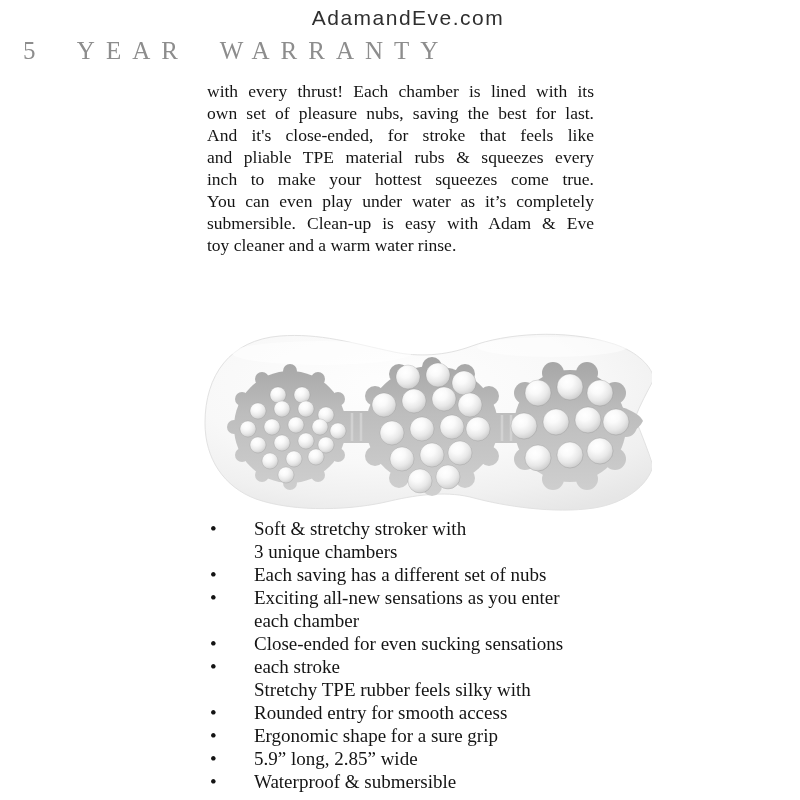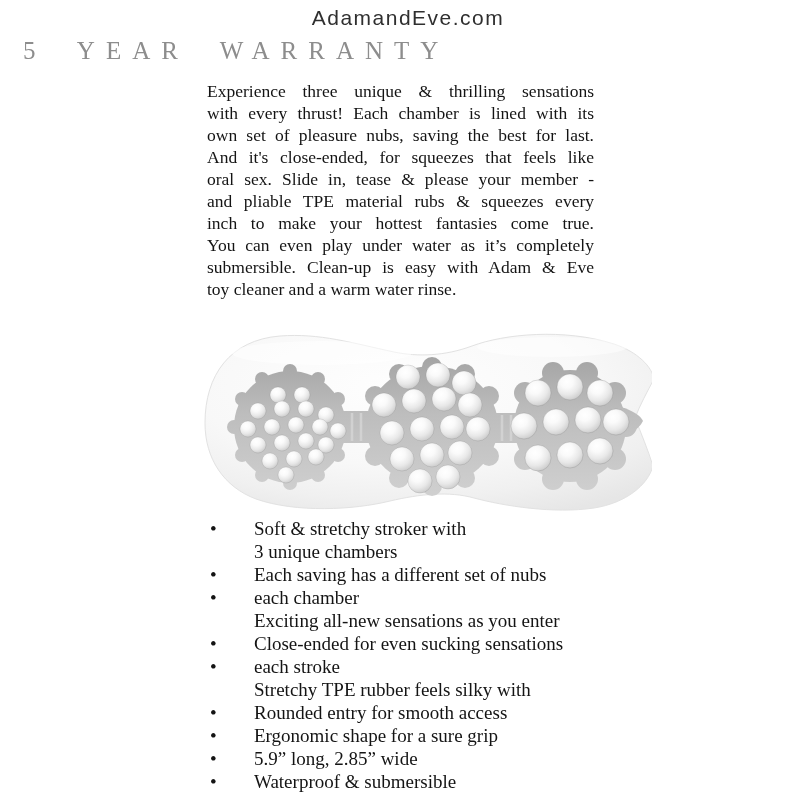--- a/index.html
+++ b/index.html
@@ -38,27 +38,25 @@
   .bullet-text{flex:1;margin-left:26px;}
 </style>
 </head>
 <body>
 
 <div class="site-title">AdamandEve.com</div>
 
 <div class="warranty">5 YEAR WARRANTY</div>
 
 <div class="description">
-  <div class="pline">Experience three unique &amp; thrilling sensations</div>
   <div class="pline">with every thrust! Each chamber is lined with its</div>
   <div class="pline">own set of pleasure nubs, saving the best for last.</div>
-  <div class="pline">And it's close-ended, for squeezes that feels like</div>
-  <div class="pline">oral sex. Slide in, tease &amp; please your member -</div>
+  <div class="pline">And it's close-ended, for stroke that feels like</div>
   <div class="pline">and pliable TPE material rubs &amp; squeezes every</div>
-  <div class="pline">inch to make your hottest fantasies come true.</div>
+  <div class="pline">inch to make your hottest squeezes come true.</div>
   <div class="pline">You can even play under water as it’s completely</div>
   <div class="pline">submersible. Clean-up is easy with Adam &amp; Eve</div>
   <div class="pline last">toy cleaner and a warm water rinse.</div>
 </div>
 
 <div class="illustration" role="img" aria-label="stroker cross-section showing three chambers lined with nubs">
   <svg width="450" height="190" viewBox="0 0 450 190" xmlns="http://www.w3.org/2000/svg">
     <defs>
       <radialGradient id="bodyG" cx="42%" cy="30%" r="80%">
         <stop offset="0%" stop-color="#fefefe"></stop>
@@ -212,22 +210,22 @@
   </div>
   <div class="bullet-item">
     <span class="bullet-mark">•</span>
     <span class="bullet-text">
       <div>Each saving has a different set of nubs</div>
     </span>
   </div>
   <div class="bullet-item">
     <span class="bullet-mark">•</span>
     <span class="bullet-text">
+      <div>Exciting all-new sensations as you enter</div>
       <div>each chamber</div>
-      <div>Exciting all-new sensations as you enter</div>
     </span>
   </div>
   <div class="bullet-item">
     <span class="bullet-mark">•</span>
     <span class="bullet-text">
       <div>Close-ended for even sucking sensations</div>
     </span>
   </div>
   <div class="bullet-item">
     <span class="bullet-mark">•</span>

